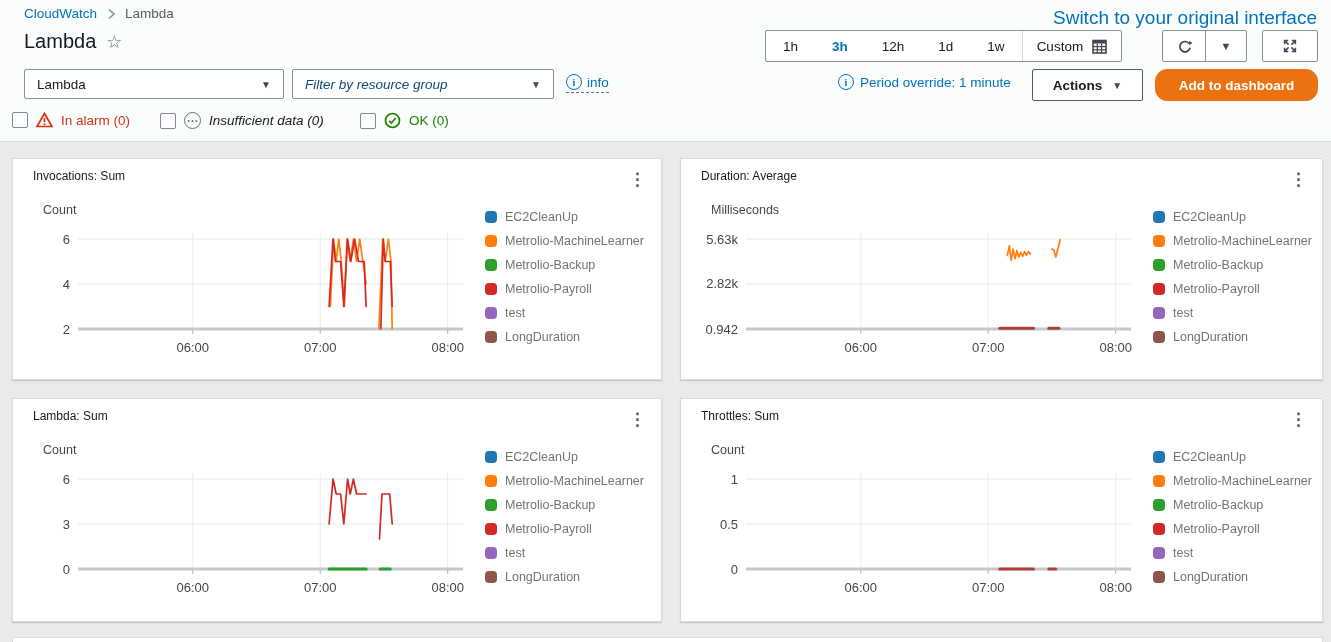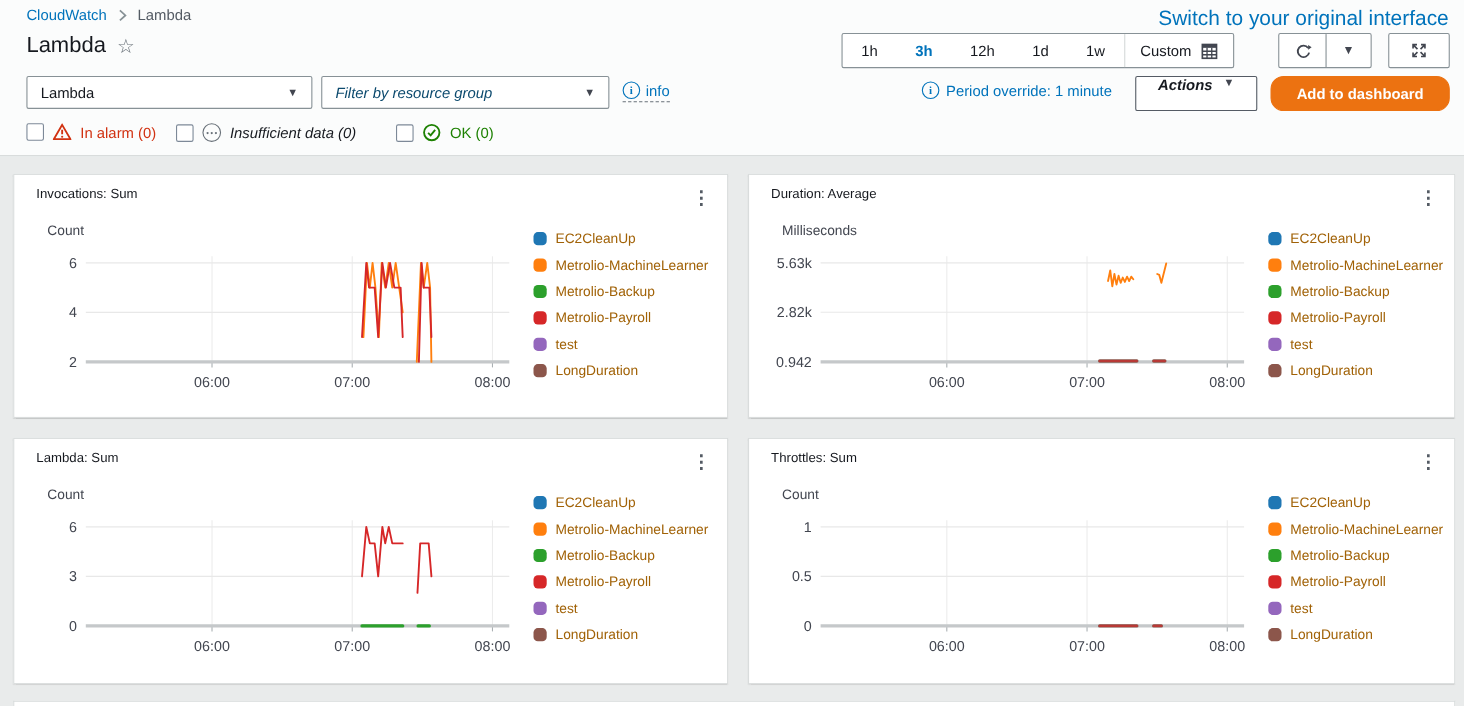--- a/index.html
+++ b/index.html
@@ -32,41 +32,41 @@
   .filter-select{left:292px;top:69px;width:236px;}
   .placeholder{color:#0c4a6e;font-style:italic;}
   .sel-caret{font-size:10px;color:#424650;}
   .info-link{left:566px;top:74px;color:#0073bb;font-size:13.5px;display:flex;align-items:center;gap:5px;
              border-bottom:1px dashed #687078;padding-bottom:2px;cursor:pointer;}
   .i-circle{display:inline-flex;width:14px;height:14px;border:1.4px solid #0073bb;border-radius:50%;
             align-items:center;justify-content:center;font-size:10px;font-weight:700;color:#0073bb;
             font-family:"Liberation Serif",serif;}
   .period{left:838px;top:74px;color:#0073bb;font-size:13.5px;display:flex;align-items:center;gap:6px;cursor:pointer;}
   .actions-btn{left:1032px;top:69px;width:109px;height:30px;background:#fff;border:1px solid #545b64;
-               border-radius:2px;display:flex;justify-content:center;gap:10px;
-               font-size:13.5px;font-weight:700;cursor:pointer;font-style:italic;}
+               border-radius:2px;display:flex;align-items:center;justify-content:center;gap:10px;
+               font-size:13.5px;font-weight:700;cursor:pointer;}
   .add-btn{left:1155px;top:69px;width:161px;height:30px;background:#ec7211;border:1px solid #ec7211;
            border-radius:12px;display:flex;align-items:center;justify-content:center;color:#fff;
            font-size:13.5px;font-weight:700;cursor:pointer;}
   .alarm-filter{top:112px;display:flex;align-items:center;gap:8px;font-size:13.5px;}
   .checkbox{width:14px;height:14px;background:#fff;border:1px solid #7d8998;border-radius:2px;cursor:pointer;}
   .f-red{color:#d13212;} .f-dark{color:#16191f;font-style:italic;} .f-green{color:#1d8102;}
   .ins-circle{display:inline-flex;width:15px;height:15px;border-radius:50%;border:1.6px solid #687078;
               align-items:center;justify-content:center;}
   
   .card{position:absolute;background:#fff;border:1px solid #d9dcdc;box-shadow:0 1px 1px rgba(0,0,0,.15);}
   .card-title{position:absolute;left:20px;top:10px;font-size:12px;font-weight:500;color:#16191f;}
   .kebab{position:absolute;right:8px;top:8px;font-size:17px;font-weight:700;color:#545b64;
          padding:2px 7px;cursor:pointer;}
   .unit{position:absolute;left:30px;top:44px;font-size:12.5px;color:#424650;}
   svg.plot{position:absolute;left:16px;top:60px;}
   .legend{position:absolute;left:472px;top:51px;display:flex;flex-direction:column;gap:10px;}
   .lg-row{display:flex;align-items:center;gap:8px;cursor:pointer;}
   .sw{width:12px;height:12px;border-radius:4px;flex:none;}
-  .lb{font-size:12.5px;color:#a16207;white-space:nowrap;}
+  .lb{font-size:12.5px;color:#737373;white-space:nowrap;}
   .stub{position:absolute;left:12px;top:637px;width:1309px;height:5px;background:#fff;
         border:1px solid #d9dcdc;border-bottom:none;}
 </style>
 </head>
 <body>
 
 <div id="app">
 
   <div class="header">
 
@@ -145,21 +145,21 @@
       <span>Period override: 1 minute</span>
     </div>
 
     <div class="abs actions-btn">
       <span>Actions</span>
       <span class="sel-caret">▼</span>
     </div>
 
     <div class="abs add-btn">Add to dashboard</div>
 
-    <div class="abs alarm-filter" style="left:24px;">
+    <div class="abs alarm-filter" style="left:12px;">
       <span class="checkbox"></span>
       <svg width="17" height="16" viewBox="0 0 17 16">
         <polygon points="8.5,1.5 16,14.5 1,14.5" fill="none" stroke="#d13212" stroke-width="1.7"></polygon>
         <line x1="8.5" y1="6" x2="8.5" y2="10" stroke="#d13212" stroke-width="1.7"></line>
         <circle cx="8.5" cy="12.3" r="1" fill="#d13212"></circle>
       </svg>
       <span class="f-red">In alarm (0)</span>
     </div>
 
     <div class="abs alarm-filter" style="left:160px;">

